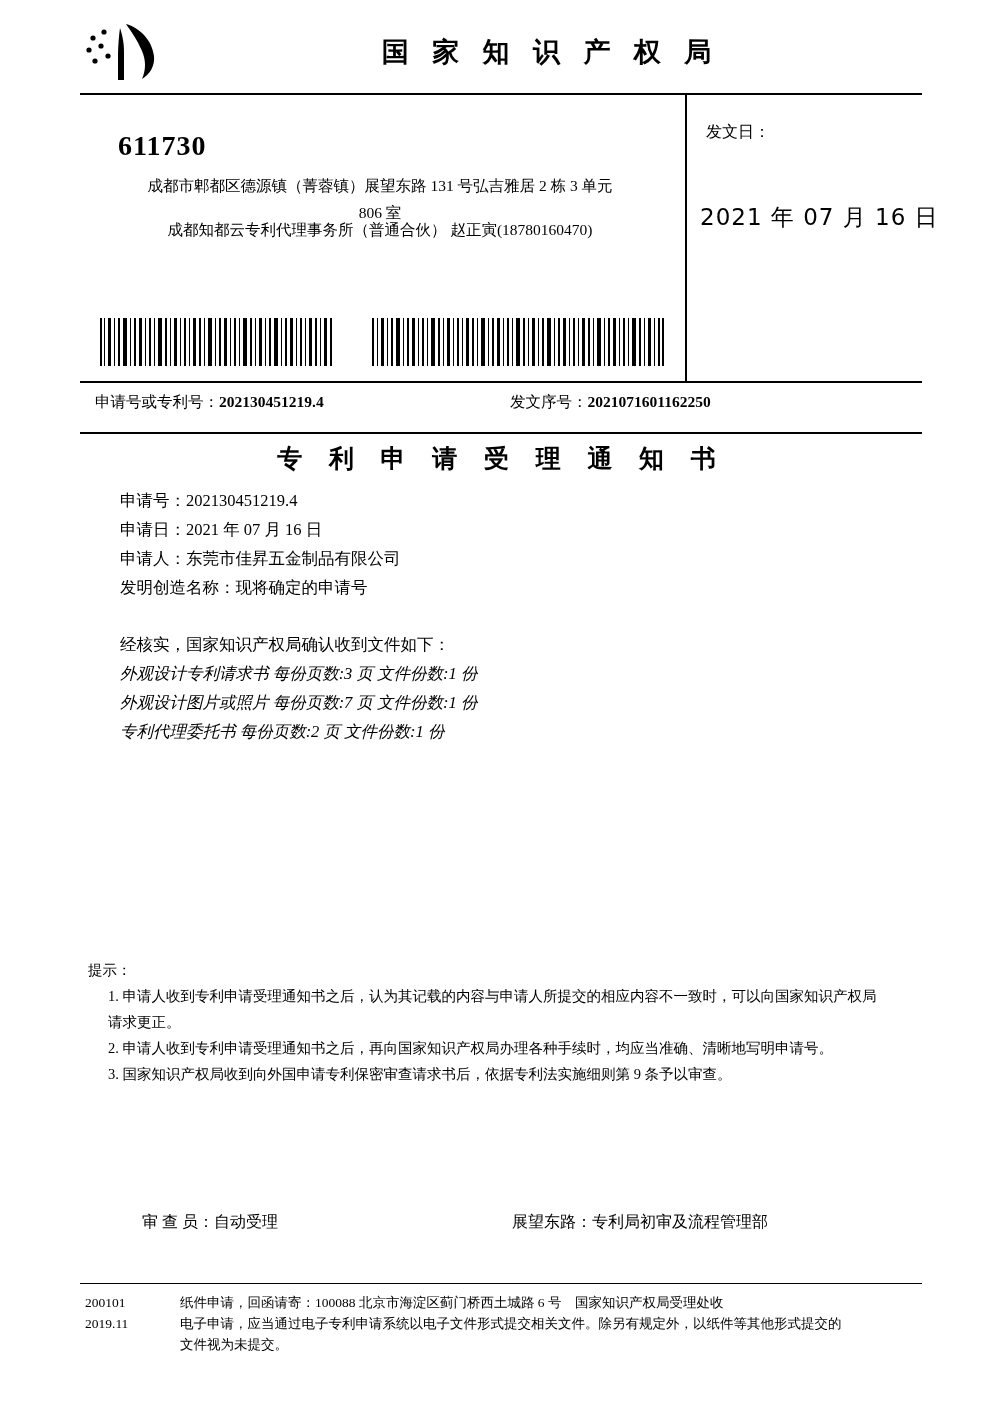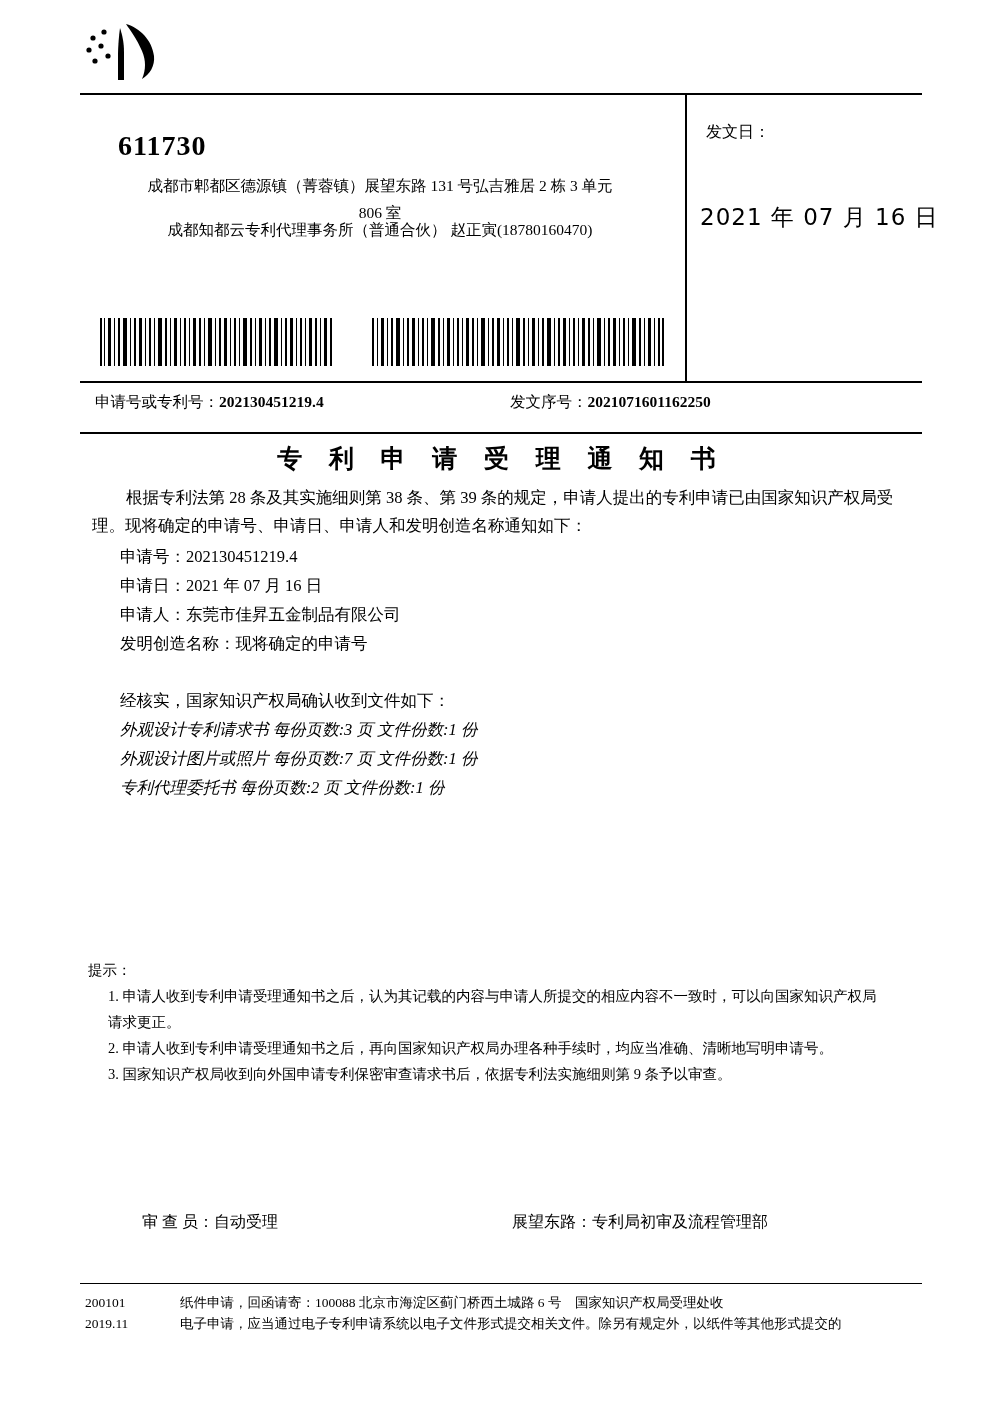--- a/index.html
+++ b/index.html
@@ -265,20 +265,21 @@
           <path d="M40 6 C40 6, 38 20, 38 34 L38 58 L44 58 L44 30 C44 20, 42 12, 40 6 Z"></path>
           <circle cx="13" cy="16" r="2.6"></circle>
           <circle cx="24" cy="10" r="2.6"></circle>
           <circle cx="9" cy="28" r="2.6"></circle>
           <circle cx="21" cy="24" r="2.6"></circle>
           <circle cx="15" cy="39" r="2.6"></circle>
           <circle cx="28" cy="34" r="2.6"></circle>
         </g>
       </svg>
     </div>
+    <div class="org-title">国 家 知 识 产 权 局</div>
   </div>
 
   <div class="box"></div>
   <div class="vdiv"></div>
 
   <div class="serial">611730</div>
   <div class="addr">
     <div>成都市郫都区德源镇（菁蓉镇）展望东路 131 号弘吉雅居 2 栋 3 单元</div>
     <div>806 室</div>
   </div>
@@ -410,21 +411,20 @@
     <div class="docno">
       <span>发文序号：</span><span class="numrow-b">2021071601162250</span>
     </div>
   </div>
 
   <div class="hr-thick" style="top:432px;"></div>
 
   <div class="doc-title">专 利 申 请 受 理 通 知 书</div>
 
   <div class="body-text">
-    <div class="para">根据专利法第 28 条及其实施细则第 38 条、第 39 条的规定，申请人提出的专利申请已由国家知识产权局受理。现将确定的申请号、申请日、申请人和发明创造名称通知如下：</div>
     <div class="field-list">
       <div>申请号：202130451219.4</div>
       <div>申请日：2021 年 07 月 16 日</div>
       <div>申请人：东莞市佳昇五金制品有限公司</div>
       <div>发明创造名称：现将确定的申请号</div>
     </div>
     <div class="gap"></div>
     <div class="files-head">经核实，国家知识产权局确认收到文件如下：</div>
     <div class="files-list">
       <div>外观设计专利请求书 每份页数:3 页 文件份数:1 份</div>
@@ -453,16 +453,17 @@
   <div class="hr-thin" style="top:1283px;"></div>
 
   <div class="footer">
     <div class="footer-codes">
       <div>200101</div>
       <div>2019.11</div>
     </div>
     <div class="footer-lines">
       <div>纸件申请，回函请寄：100088 北京市海淀区蓟门桥西土城路 6 号　国家知识产权局受理处收</div>
       <div>电子申请，应当通过电子专利申请系统以电子文件形式提交相关文件。除另有规定外，以纸件等其他形式提交的</div>
+      <div>文件视为未提交。</div>
     </div>
   </div>
 
 </div>
 
 </body></html>

